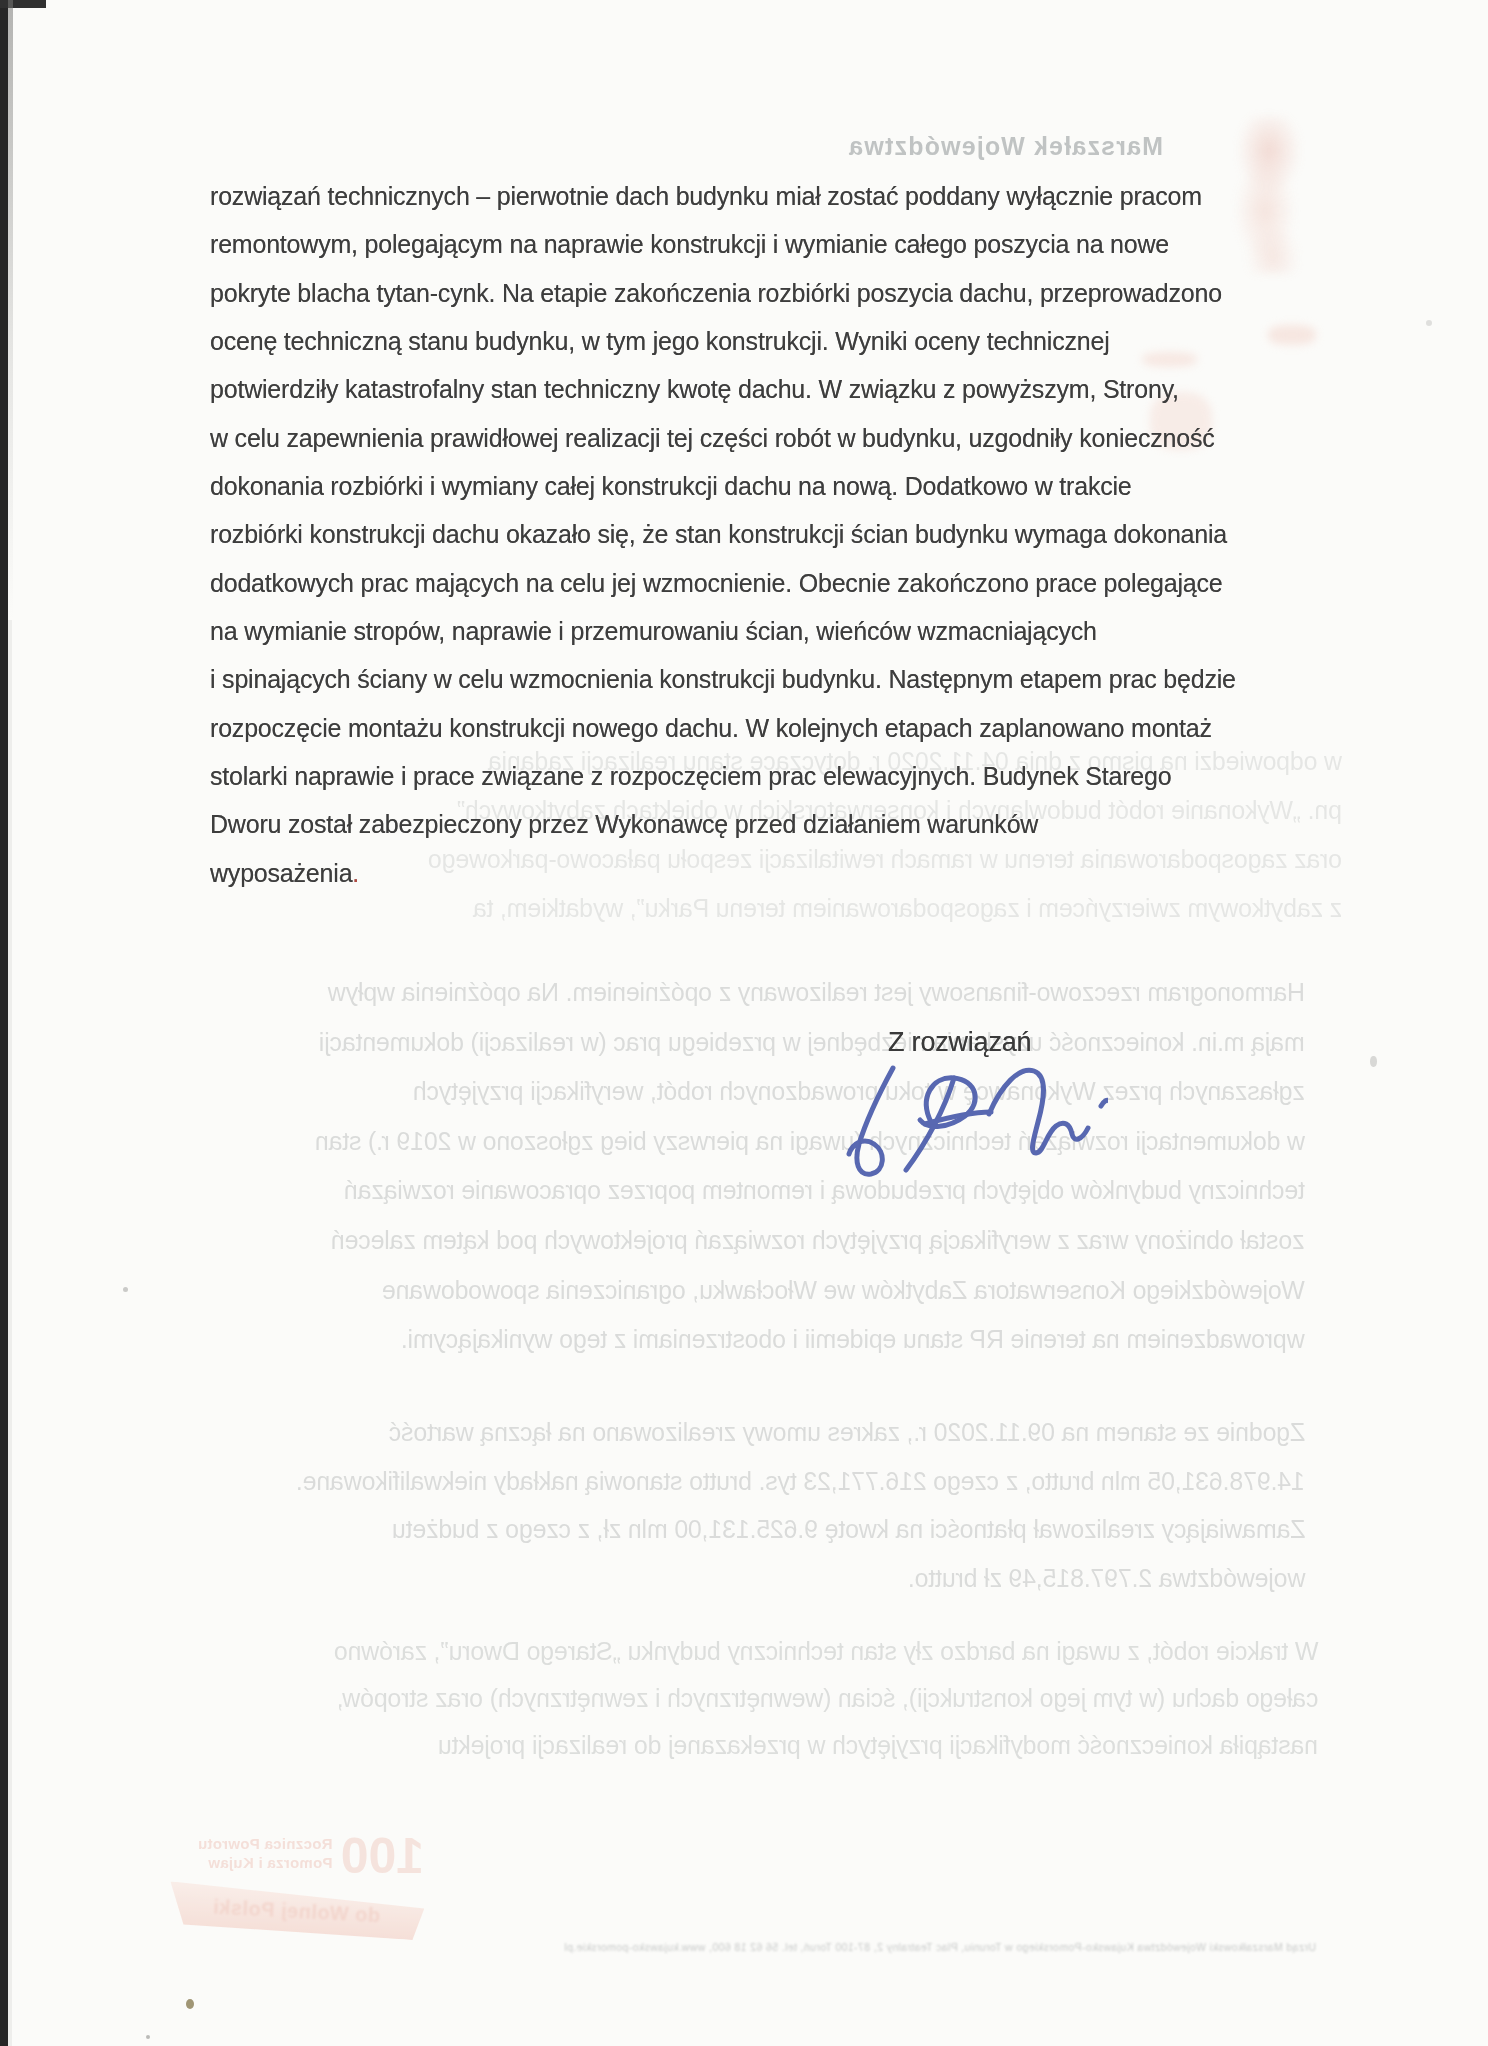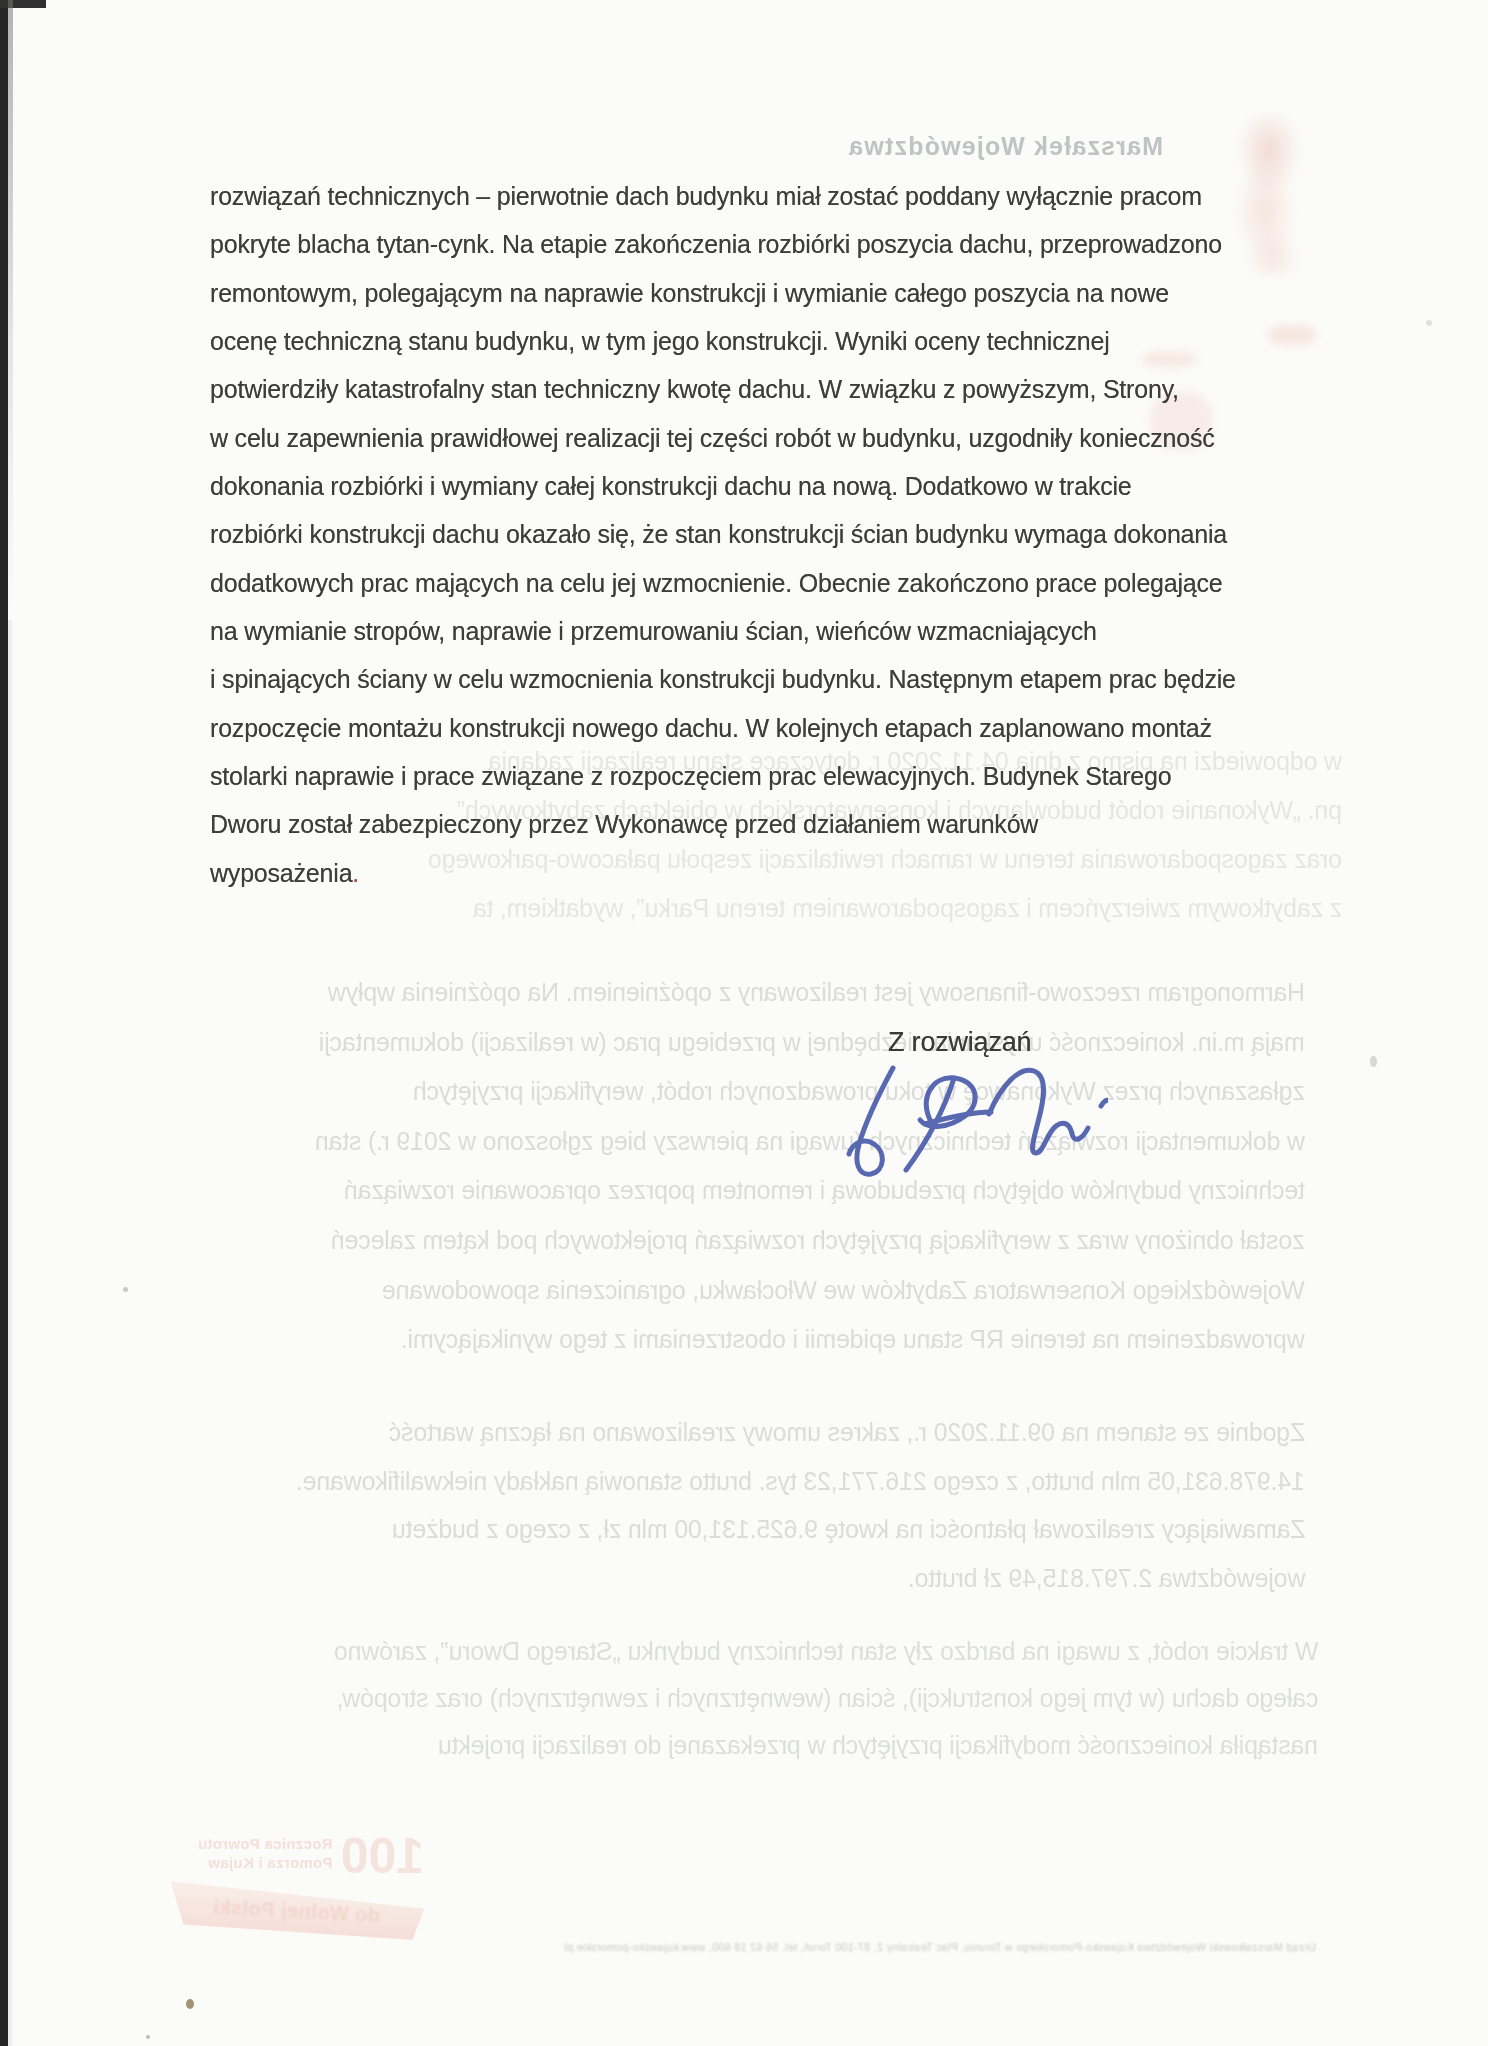--- a/index.html
+++ b/index.html
@@ -138,22 +138,22 @@
       <div class="bleed-line">W trakcie robót, z uwagi na bardzo zły stan techniczny budynku „Starego Dworu”, zarówno</div>
       <div class="bleed-line">całego dachu (w tym jego konstrukcji), ścian (wewnętrznych i zewnętrznych) oraz stropów,</div>
       <div class="bleed-line">nastąpiła konieczność modyfikacji przyjętych w przekazanej do realizacji projektu</div>
     </div>
 
   <div class="footer-bleed mirror">Urząd Marszałkowski Województwa Kujawsko-Pomorskiego w Toruniu, Plac Teatralny 2, 87-100 Toruń, tel. 56 62 18 600, www.kujawsko-pomorskie.pl</div>
 
   <div class="body">
     <div class="body-lines">
         <div class="line">rozwiązań technicznych – pierwotnie dach budynku miał zostać poddany wyłącznie pracom</div>
+        <div class="line">remontowym, polegającym na naprawie konstrukcji i wymianie całego poszycia na nowe</div>
         <div class="line">pokryte blacha tytan-cynk. Na etapie zakończenia rozbiórki poszycia dachu, przeprowadzono</div>
-        <div class="line">remontowym, polegającym na naprawie konstrukcji i wymianie całego poszycia na nowe</div>
         <div class="line">ocenę techniczną stanu budynku, w tym jego konstrukcji. Wyniki oceny technicznej</div>
         <div class="line">potwierdziły katastrofalny stan techniczny kwotę dachu. W związku z powyższym, Strony,</div>
         <div class="line">w celu zapewnienia prawidłowej realizacji tej części robót w budynku, uzgodniły konieczność</div>
         <div class="line">dokonania rozbiórki i wymiany całej konstrukcji dachu na nową. Dodatkowo w trakcie</div>
         <div class="line">rozbiórki konstrukcji dachu okazało się, że stan konstrukcji ścian budynku wymaga dokonania</div>
         <div class="line">dodatkowych prac mających na celu jej wzmocnienie. Obecnie zakończono prace polegające</div>
         <div class="line">na wymianie stropów, naprawie i przemurowaniu ścian, wieńców wzmacniających</div>
         <div class="line">i spinających ściany w celu wzmocnienia konstrukcji budynku. Następnym etapem prac będzie</div>
         <div class="line">rozpoczęcie montażu konstrukcji nowego dachu. W kolejnych etapach zaplanowano montaż</div>
         <div class="line">stolarki naprawie i prace związane z rozpoczęciem prac elewacyjnych. Budynek Starego</div>

